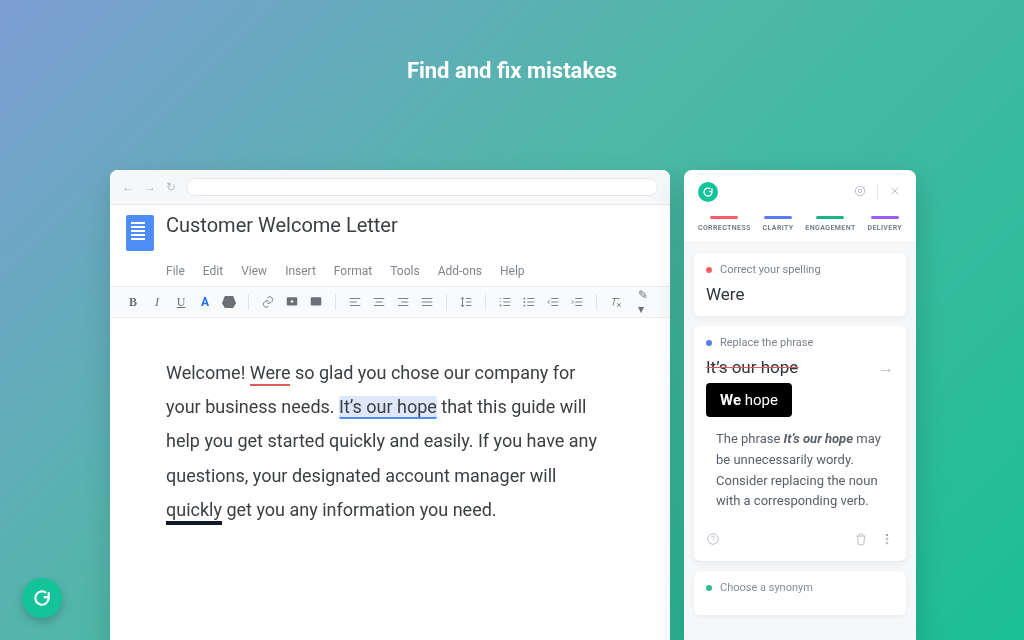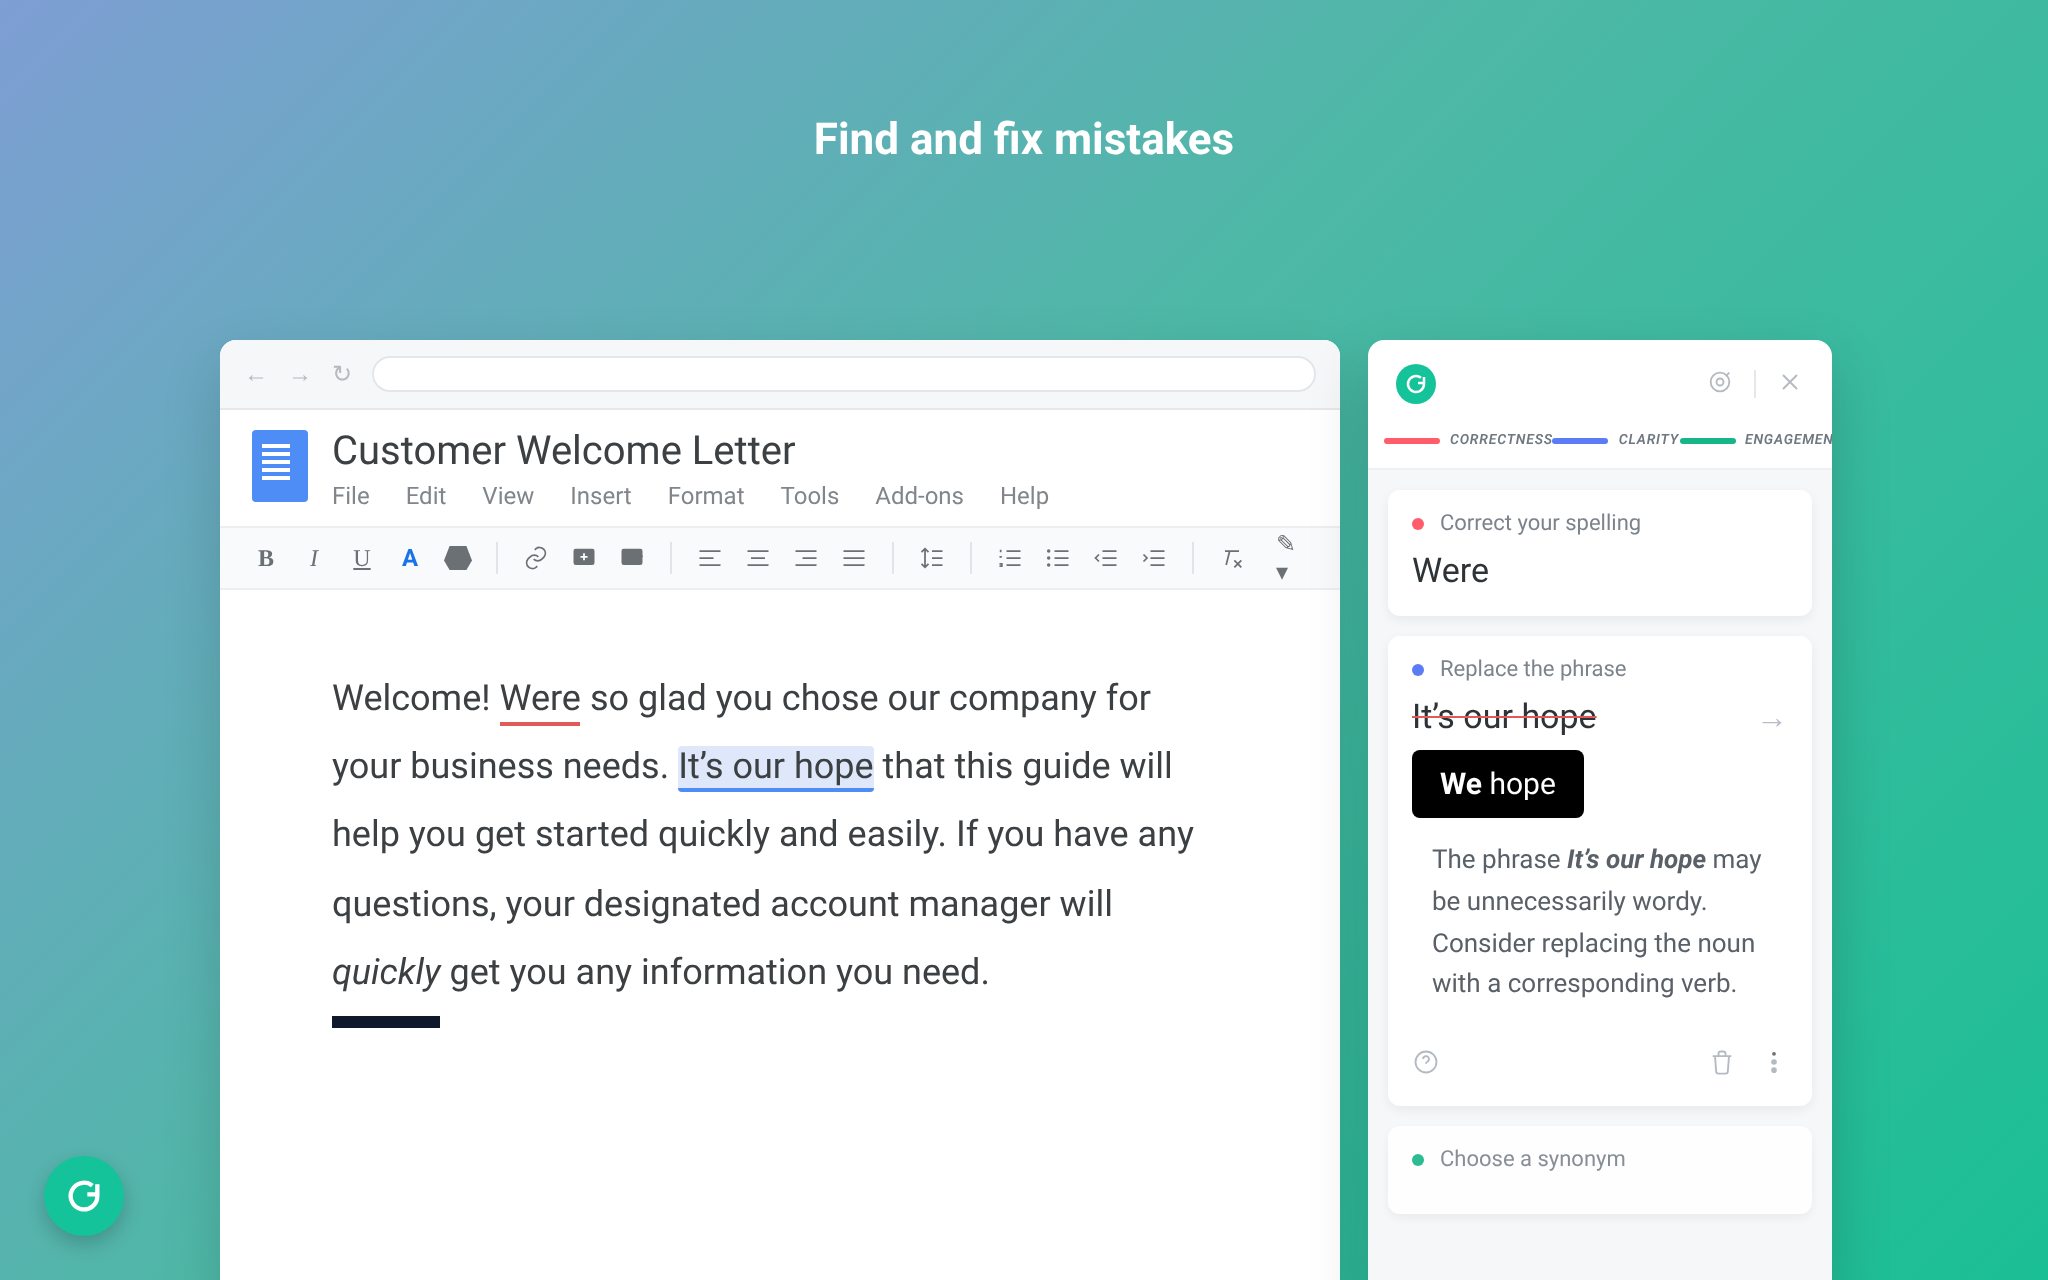--- a/index.html
+++ b/index.html
@@ -55,21 +55,21 @@
   .doc-icon {
     width: 28px; height: 36px; background: #4e8df5; border-radius: 2px;
     position: relative; margin-top: 2px;
   }
   .doc-icon::before{
     content:""; position:absolute; left:5px; top:7px; width:14px; height:2px;
     background:#fff; box-shadow: 0 4px 0 #fff, 0 8px 0 #fff, 0 12px 0 #fff, 0 16px 0 #fff;
   }
   .doc-title { font-size: 20px; color:#3c4043; font-weight:400; }
   .menubar { display:flex; gap:18px; padding:4px 0 8px; font-size:12px; color:#80868b;}
-  .menubar span{cursor:pointer;}
+  .menubar span{cursor:pointer;margin-top:23px;}
 
   .toolbar {
     display:flex; align-items:center; gap:6px;
     padding: 6px 14px;
     border-top:1px solid #eceef1; border-bottom:1px solid #eceef1;
     background:#f9fafb;
     color:#6b7075; font-size:12px;
   }
   .tb-group{display:flex;gap:6px;align-items:center;}
   .tb-sep{width:1px;height:16px;background:#e1e4e8;margin:0 4px;}
@@ -83,42 +83,42 @@
   .highlight{width:14px;height:12px;background:#6b7075;clip-path:polygon(20% 0,80% 0,100% 60%,80% 100%,20% 100%,0 60%);}
   .toolbar .spacer{flex:1;}
   .pencil{color:#6b7075;}
 
   .doc-body{
     padding: 38px 56px;
     font-size: 18px; line-height: 1.9; color:#3c4043;
   }
   .ul-red{border-bottom:2px solid #e05a5a; padding-bottom:1px;}
   .ul-blue{background:rgba(73,130,230,.18);border-bottom:2px solid #4e8df5;border-radius:2px;}
-  .ul-green{border-bottom:6px solid #0f172a;padding-bottom:11px;font-style:italic;}
+  .ul-green{border-bottom:4px solid #0f172a;padding-bottom:1px;}
 
   
   .panel {
     width: 232px;
     background: #fff;
     border-radius: 8px 8px 0 0;
     box-shadow: 0 12px 30px rgba(0,0,0,.18);
     display:flex; flex-direction:column;
     overflow:hidden;
     font-size:12px; color:#4d5359;
   }
   .panel-top{display:flex;align-items:center;justify-content:space-between;padding:12px 14px;}
   .g-logo{width:20px;height:20px;border-radius:50%;background:#15c39a;display:flex;align-items:center;justify-content:center;}
   .g-logo svg{width:12px;height:12px;stroke:#fff;stroke-width:2.5;fill:none;}
   .panel-top-right{display:flex;align-items:center;gap:10px;color:#b5bac1;}
   .panel-top-right svg{width:14px;height:14px;stroke:#b5bac1;fill:none;stroke-width:1.6;}
   .vline{width:1px;height:14px;background:#e4e7eb;}
   .close-x{cursor:pointer;}
 
   .cat-row{display:flex;justify-content:space-around;padding:2px 8px 10px;border-bottom:1px solid #eef0f2;}
-  .cat{display:flex;flex-direction:row;align-items:center;gap:5px;font-size:7px;letter-spacing:.4px;color:#6f7780;font-weight:600;font-style:italic;}
+  .cat{display:flex;flex-direction:column;align-items:center;gap:5px;font-size:7px;letter-spacing:.4px;color:#6f7780;font-weight:600;}
   .cat-bar{width:28px;height:3px;border-radius:2px;}
 
   .cards{background:#f5f7f9;flex:1;padding:10px;display:flex;flex-direction:column;gap:10px;overflow:hidden;}
   .card{background:#fff;border-radius:6px;box-shadow:0 2px 6px rgba(0,0,0,.06);}
   .card-hd{display:flex;align-items:center;gap:8px;padding:10px 12px 4px;color:#7c838b;font-size:11px;}
   .dot{width:6px;height:6px;border-radius:50%;}
   .card-body{padding:4px 12px 12px;}
   .card .big{font-size:17px;color:#2e3338;}
   .strike-red{text-decoration:line-through;text-decoration-color:#e05a5a;color:#2e3338;font-size:17px;}
   .arrow-right{margin-left:auto;color:#b8bec6;font-size:16px;}

